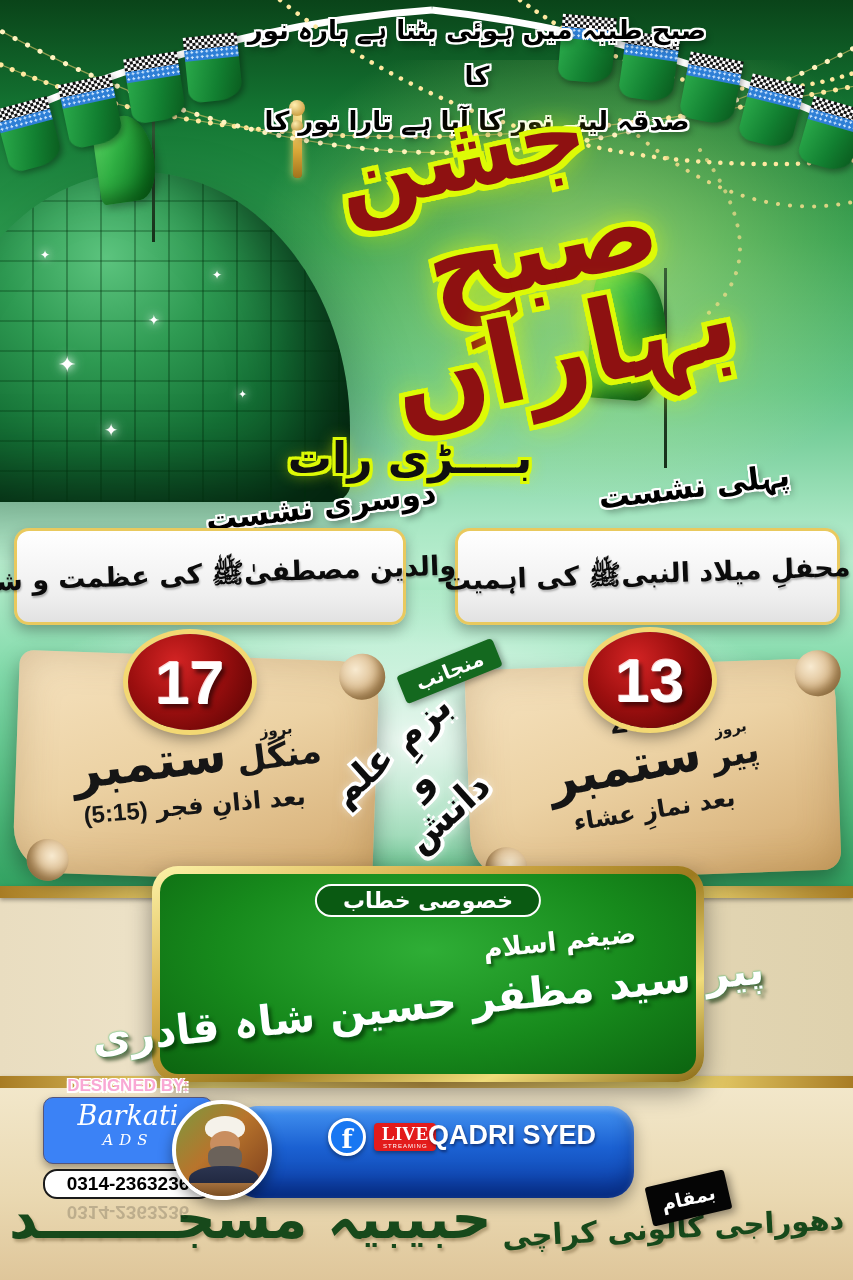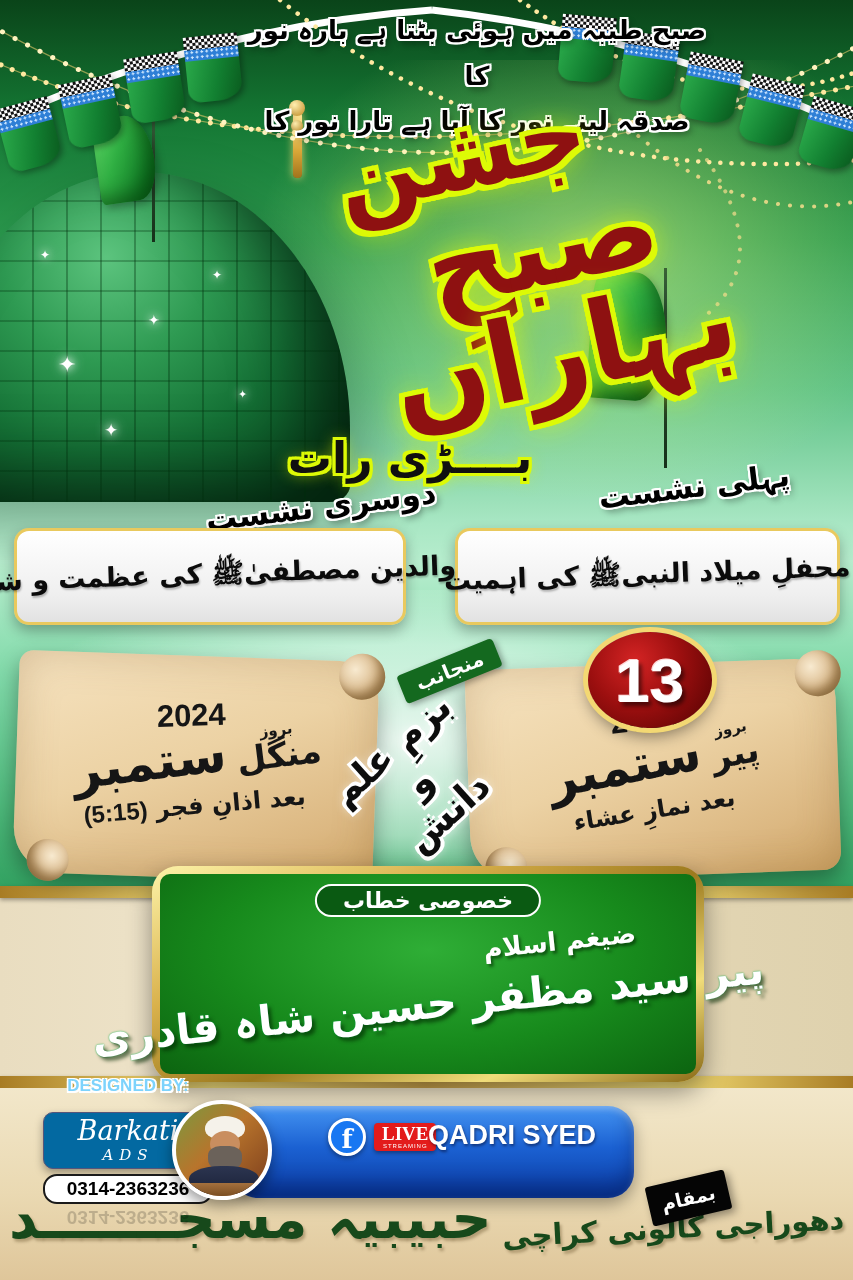--- a/index.html
+++ b/index.html
@@ -117,38 +117,38 @@
   .org-tag { background:#14691f; color:#fff; font-size:20px; font-weight:bold; padding:3px 16px;
     border-radius:4px; transform:rotate(-22deg); box-shadow:2px 3px 6px rgba(0,0,0,.35); }
   .org-text { transform:rotate(-42deg); text-align:center; color:#0d0d0d; font-weight:bold;
     font-size:37px; line-height:1.15;
     text-shadow:-3px -3px 0 #fff,3px -3px 0 #fff,-3px 3px 0 #fff,3px 3px 0 #fff,0 0 12px #fff; }
 
   
   .panel-out { left:152px; top:866px; width:552px; height:216px; border-radius:26px; padding:8px;
     background:linear-gradient(155deg,#fdf3a9 0%,#d9b14b 30%,#9c7a1e 55%,#f1dd7a 78%,#8a6a16 100%);
     box-shadow:0 10px 24px rgba(0,0,0,.4); z-index:4; }
-  .panel-in { width:100%; height:100%; border-radius:10px; position:relative;
+  .panel-in { width:100%; height:100%; border-radius:18px; position:relative;
     background:radial-gradient(ellipse at 50% 38%, #2fae36 0%, #178a1c 55%, #0c6410 100%);padding-left:20px; }
   .sp-badge { position:absolute; left:50%; top:10px; transform:translateX(-50%);
     background:#0a5a12; border:2px solid #fff; border-radius:20px; padding:2px 26px;
     color:#fff; font-size:22px; font-weight:bold; white-space:nowrap; }
   .sp-honorific { position:absolute; right:60px; top:52px; color:#fff; font-size:26px; font-weight:bold;
     transform:rotate(-6deg); text-shadow:2px 3px 3px rgba(0,40,0,.6); }
   .sp-speaker { position:absolute; left:50%; top:112px; transform:translate(-50%,-50%) rotate(-6deg);
     color:#fff; font-size:42px; font-weight:bold; white-space:nowrap;
     text-shadow:3px 4px 4px rgba(0,40,0,.6), 0 0 2px #0a4; }
 
   
   .designer { left:33px; top:1076px; width:190px; text-align:center; z-index:6;
     font-family:"Liberation Sans",sans-serif; }
-  .des-label { font-size:17px; font-weight:bold; color:#7dd3fc;
+  .des-label { font-size:17px; font-weight:bold; color:#f9a8d4;
     text-shadow:-1.5px -1.5px 0 #fff,1.5px -1.5px 0 #fff,-1.5px 1.5px 0 #fff,1.5px 1.5px 0 #fff; }
-  .des-box { margin:16px auto 0; width:170px; background:#0369a1; border:1px solid #55557a;
-    border-radius:10px; padding:4px 6px 4px; box-shadow:0 4px 8px rgba(0,0,0,.35); }
+  .des-box { margin:1px auto 0; width:170px; background:#3b82f6; border:1px solid #55557a;
+    border-radius:10px; padding:4px 6px 14px; box-shadow:0 4px 8px rgba(0,0,0,.35); }
   .des-brand { color:#fff; font-family:"DejaVu Serif",serif; font-style:italic; font-size:27px; line-height:1; }
   .des-sub { color:#fff; font-family:"DejaVu Serif",serif; font-style:italic; font-size:15px;
     letter-spacing:6px; margin-top:2px; }
   .des-phone { margin:5px auto 0; width:170px; background:#fff; border-radius:14px; border:2px solid #1a1a1a;
     font-size:19px; font-weight:bold; color:#000; padding:2px 0; }
   .des-reflect { margin:2px auto 0; width:170px; font-size:19px; font-weight:bold; color:#000;
     transform:scaleY(-1); opacity:.18; }
 
   
   .live-bar { left:232px; top:1106px; width:402px; height:92px; border-radius:26px; z-index:5;
@@ -326,20 +326,23 @@
           <i>بروز</i>
           <b>منگل</b>
         </span>
       </div>
       <div class="s-time">
         <span>بعد اذانِ فجر</span>
         <span class="num">(5:15)</span>
       </div>
     </div>
   </div>
+  <div class="abs day-badge" style="left:128px;top:634px;">
+    <span>17</span>
+  </div>
 
   <div class="abs org-tag ur" style="left:398px;top:656px;">منجانب</div>
   <div class="abs org-text ur" style="left:330px;top:718px;width:180px;">
     <div>بزمِ علم و</div>
     <div>دانش</div>
   </div>
 
   <div class="abs panel-out">
     <div class="panel-in">
       <div class="sp-badge ur">خصوصی خطاب</div>

